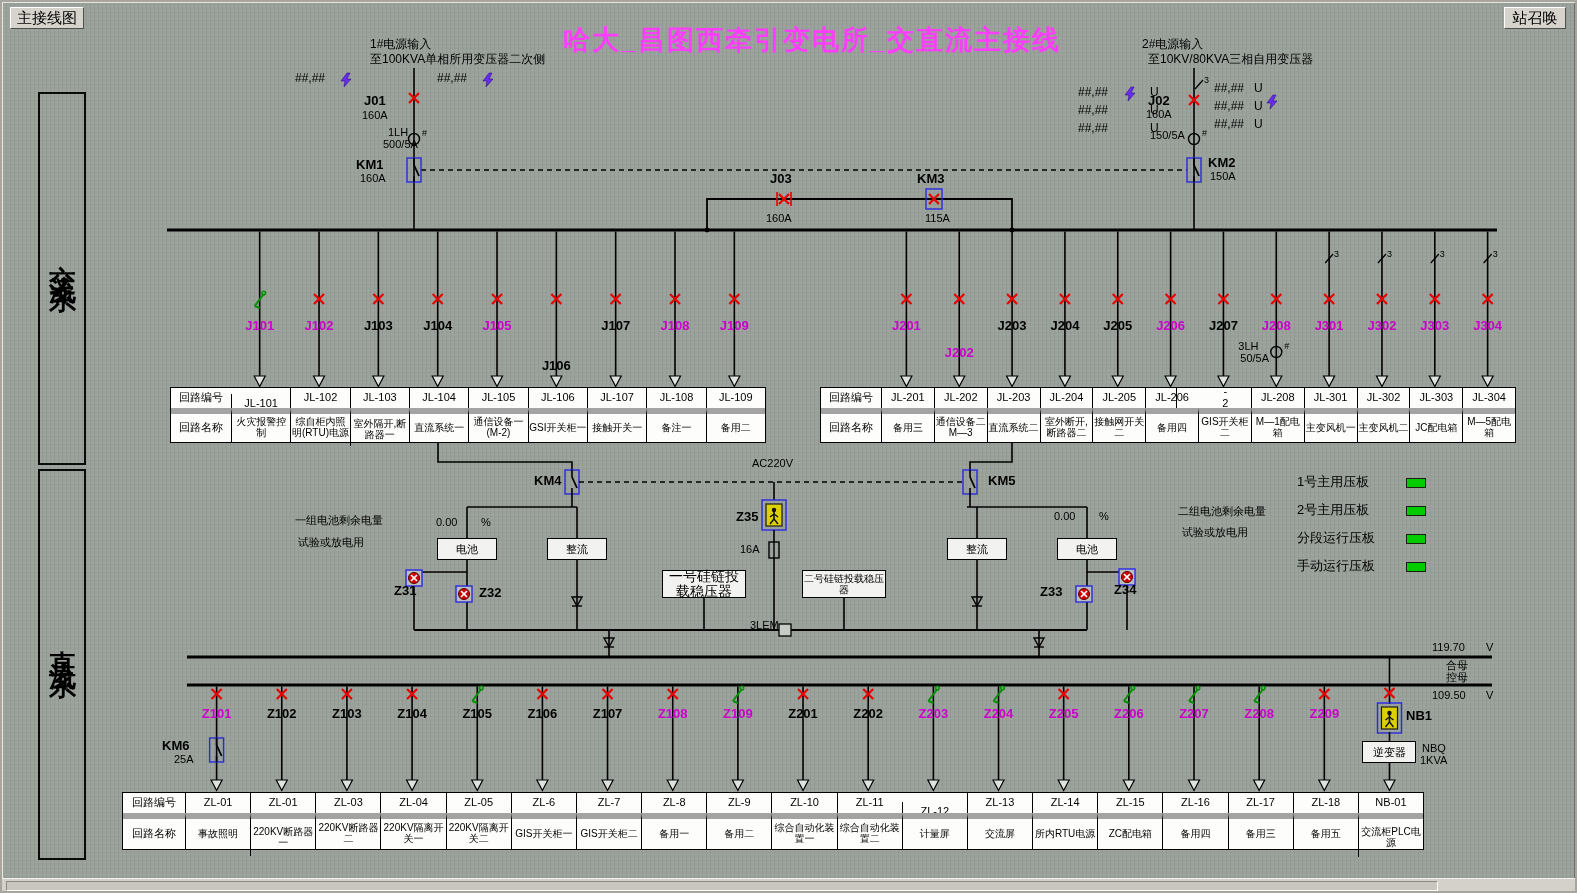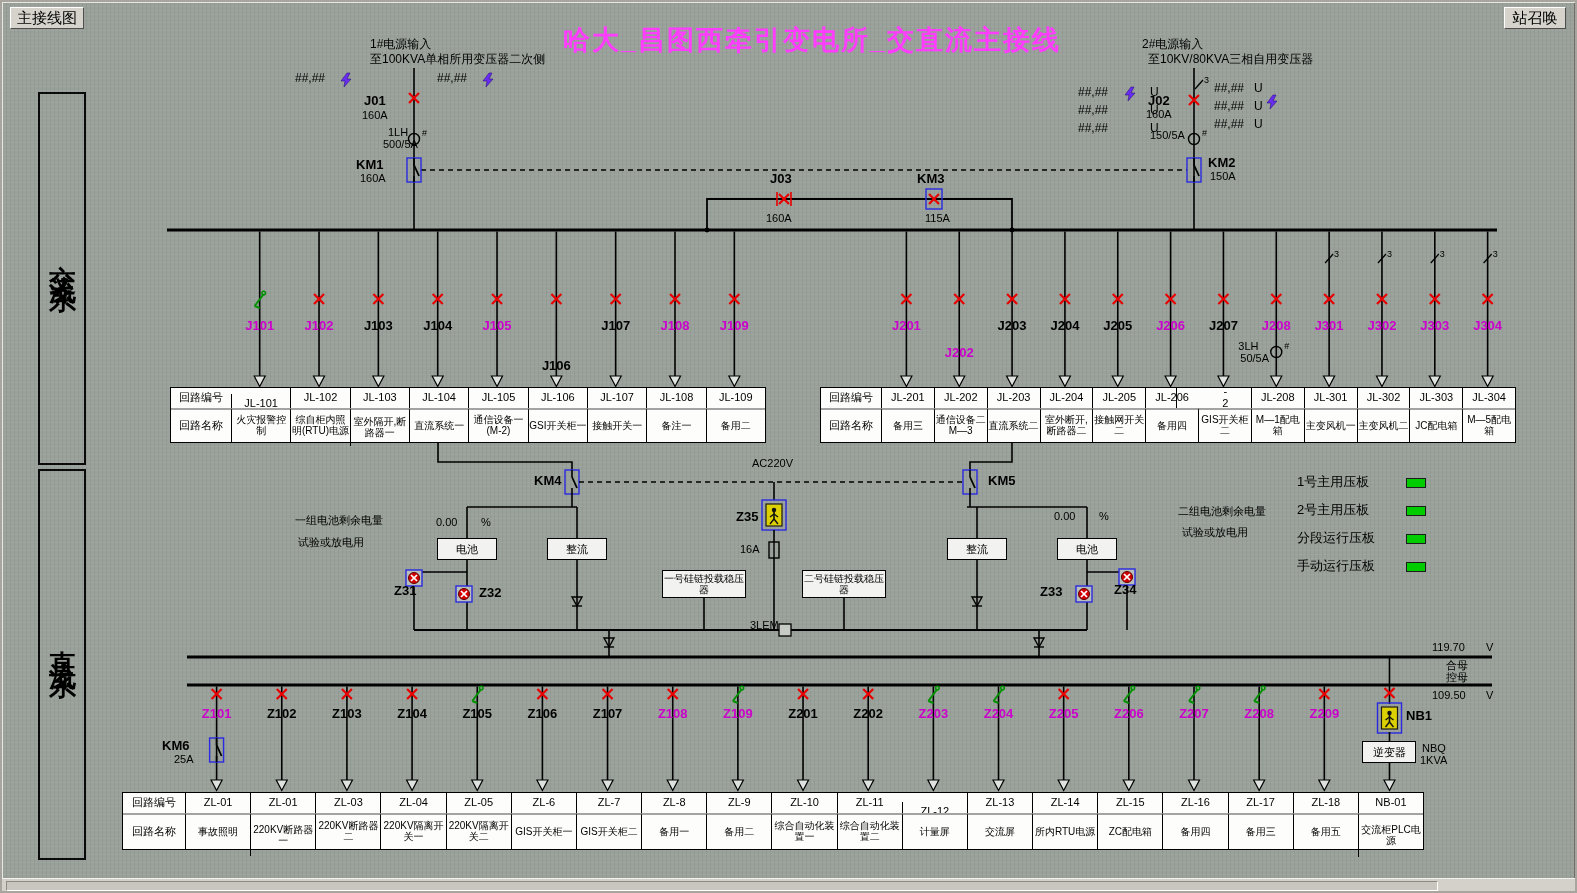--- a/index.html
+++ b/index.html
@@ -44,21 +44,21 @@
     display:flex;align-items:center;justify-content:center;text-align:center;
     line-height:1.1;
   }
   .tbl{position:absolute;background:#fdfdfb;border:1px solid #000;box-sizing:border-box;}
   .cell{
     position:absolute;display:flex;align-items:center;justify-content:center;
     text-align:center;font-size:11px;line-height:1.08;box-sizing:border-box;
     overflow:hidden;white-space:normal;word-break:break-all;
   }
   .cell.bl{border-left:1px solid #000;}
-  .cell.bt{border-top:2px solid #a3a3a3;}
+  .cell.bt{border-top:6px solid #a3a3a3;}
   .cell.nm{font-size:10px;}
   .led{position:absolute;width:20px;height:10px;border:1px solid #1c1c1c;box-sizing:border-box;}
   .statusbar{
     position:absolute;left:0;bottom:0;width:1573px;height:13px;background:#d4d1ca;
     border-top:1px solid #f4f2ee;box-sizing:border-box;
   }
   .statusbar .inner{
     position:absolute;left:4px;top:2px;width:1430px;height:8px;background:#c9c6bf;
     border:1px solid #8d8b85;border-bottom-color:#fff;border-right-color:#fff;
   }
@@ -642,21 +642,21 @@
     <div class="lbl b13 ctr" style="left: 1034.68px; top: 705px; width: 54px; color: rgb(204, 0, 204);">Z205</div>
     <div class="lbl b13 ctr" style="left: 1099.84px; top: 705px; width: 54px; color: rgb(204, 0, 204);">Z206</div>
     <div class="lbl b13 ctr" style="left: 1165px; top: 705px; width: 54px; color: rgb(204, 0, 204);">Z207</div>
     <div class="lbl b13 ctr" style="left: 1230.16px; top: 705px; width: 54px; color: rgb(204, 0, 204);">Z208</div>
     <div class="lbl b13 ctr" style="left: 1295.32px; top: 705px; width: 54px; color: rgb(204, 0, 204);">Z209</div>
     <div class="boxlbl" style="left: 1360.48px; top: 739px; width: 54px; height: 22px; font-size: 11px;">逆变器</div>
     <div class="boxlbl" style="left: 435px; top: 536px; width: 60px; height: 22px; font-size: 11px;">电池</div>
     <div class="boxlbl" style="left: 545px; top: 536px; width: 60px; height: 22px; font-size: 11px;">整流</div>
     <div class="boxlbl" style="left: 945px; top: 536px; width: 60px; height: 22px; font-size: 11px;">整流</div>
     <div class="boxlbl" style="left: 1055px; top: 536px; width: 60px; height: 22px; font-size: 11px;">电池</div>
-    <div class="boxlbl" style="left: 660px; top: 568px; width: 84px; height: 28px; font-size: 10px;">一号硅链投载稳压器</div>
+    <div class="boxlbl" style="left: 660px; top: 568px; width: 84px; height: 28px; font-size: 14px;">一号硅链投载稳压器</div>
     <div class="boxlbl" style="left: 800px; top: 568px; width: 84px; height: 28px; font-size: 10px;">二号硅链投载稳压器</div>
     <div class="lbl t13" style="left: 1295px; top: 473px;">1号主用压板</div>
     <div class="led" style="left: 1404px; top: 476px; background: rgb(0, 204, 0);"></div>
     <div class="lbl t13" style="left: 1295px; top: 501px;">2号主用压板</div>
     <div class="led" style="left: 1404px; top: 504px; background: rgb(0, 204, 0);"></div>
     <div class="lbl t13" style="left: 1295px; top: 529px;">分段运行压板</div>
     <div class="led" style="left: 1404px; top: 532px; background: rgb(0, 204, 0);"></div>
     <div class="lbl t13" style="left: 1295px; top: 557px;">手动运行压板</div>
     <div class="led" style="left: 1404px; top: 560px; background: rgb(0, 204, 0);"></div>
     <div class="lbl t12" style="left: 1076px; top: 84px;">##,##</div>

